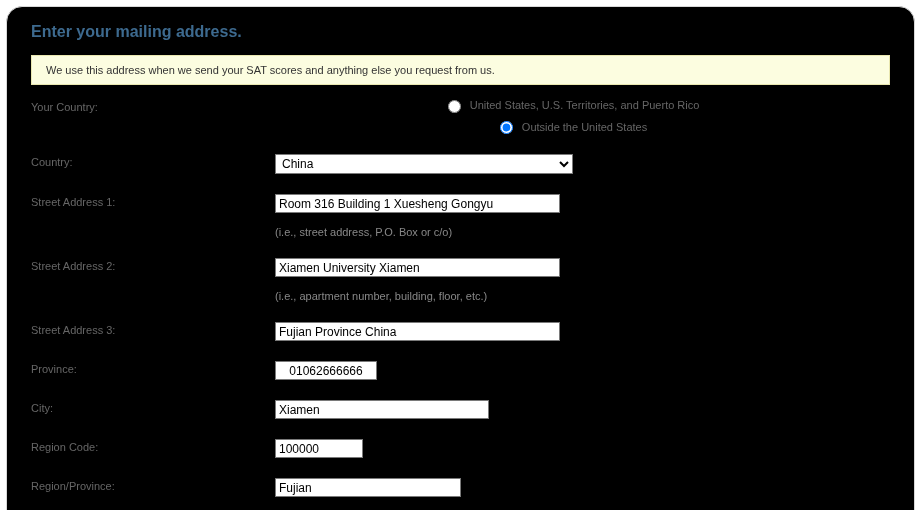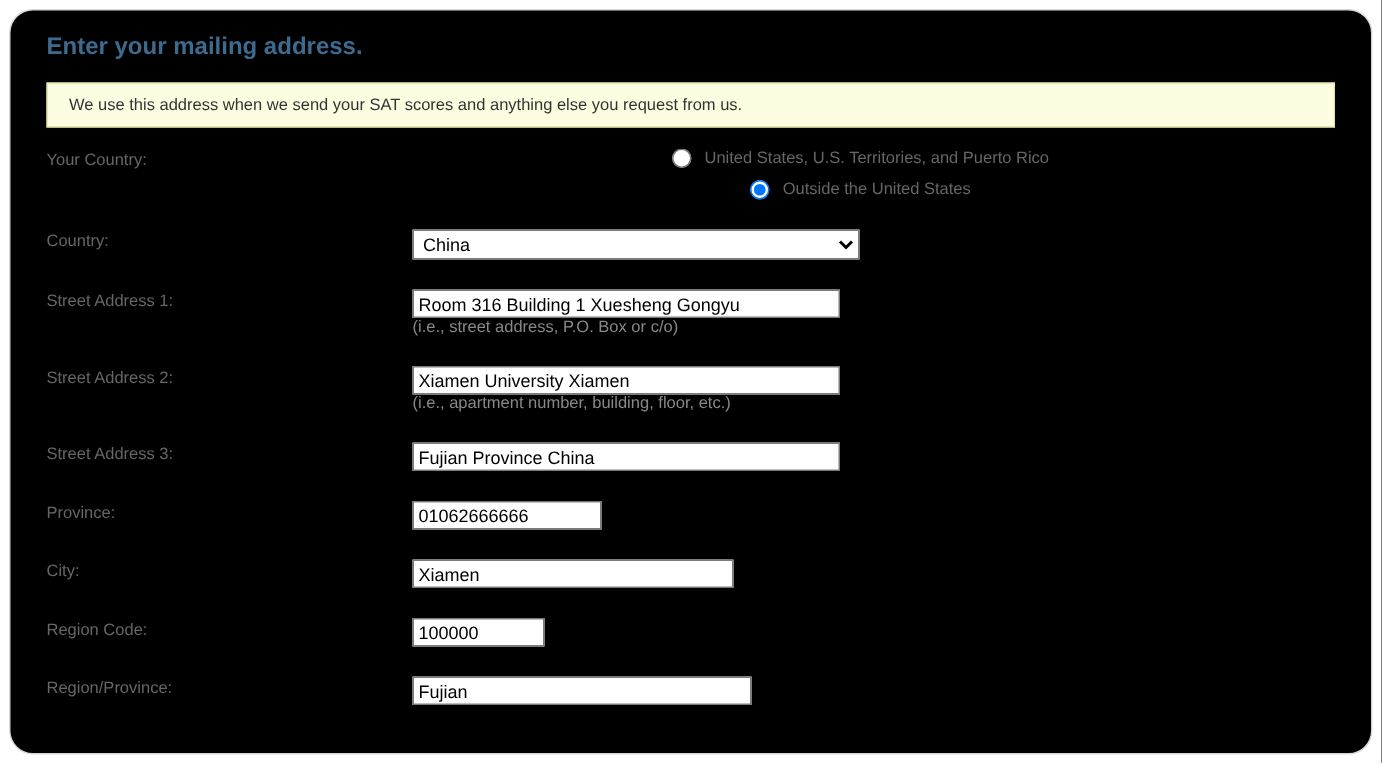--- a/index.html
+++ b/index.html
@@ -60,27 +60,27 @@
     height: 19px;
     font-family: Arial, sans-serif;
     font-size: 12px;
     border: 1px solid #7a7a7a;
     padding: 1px 3px;
     background: #fff;
     color: #000;
   }
   .w-246 { width: 285px; }
   .w-214 { width: 214px; }
-  .w-226 { width: 226px; }
-  .w-102 { width: 126px; }
+  .w-226 { width: 186px; }
+  .w-102 { width: 102px; text-align: center; }
   .w-88  { width: 88px; }
   .hint {
     color: #888;
     font-size: 11px;
-    margin-top: 0;
+    margin-top: 13px;
   }
 </style>
 </head>
 <body>
 
 <div class="panel">
 
   <div class="title">Enter your mailing address.</div>
 
   <div class="notice">We use this address when we send your SAT scores and anything else you request from us.</div>

